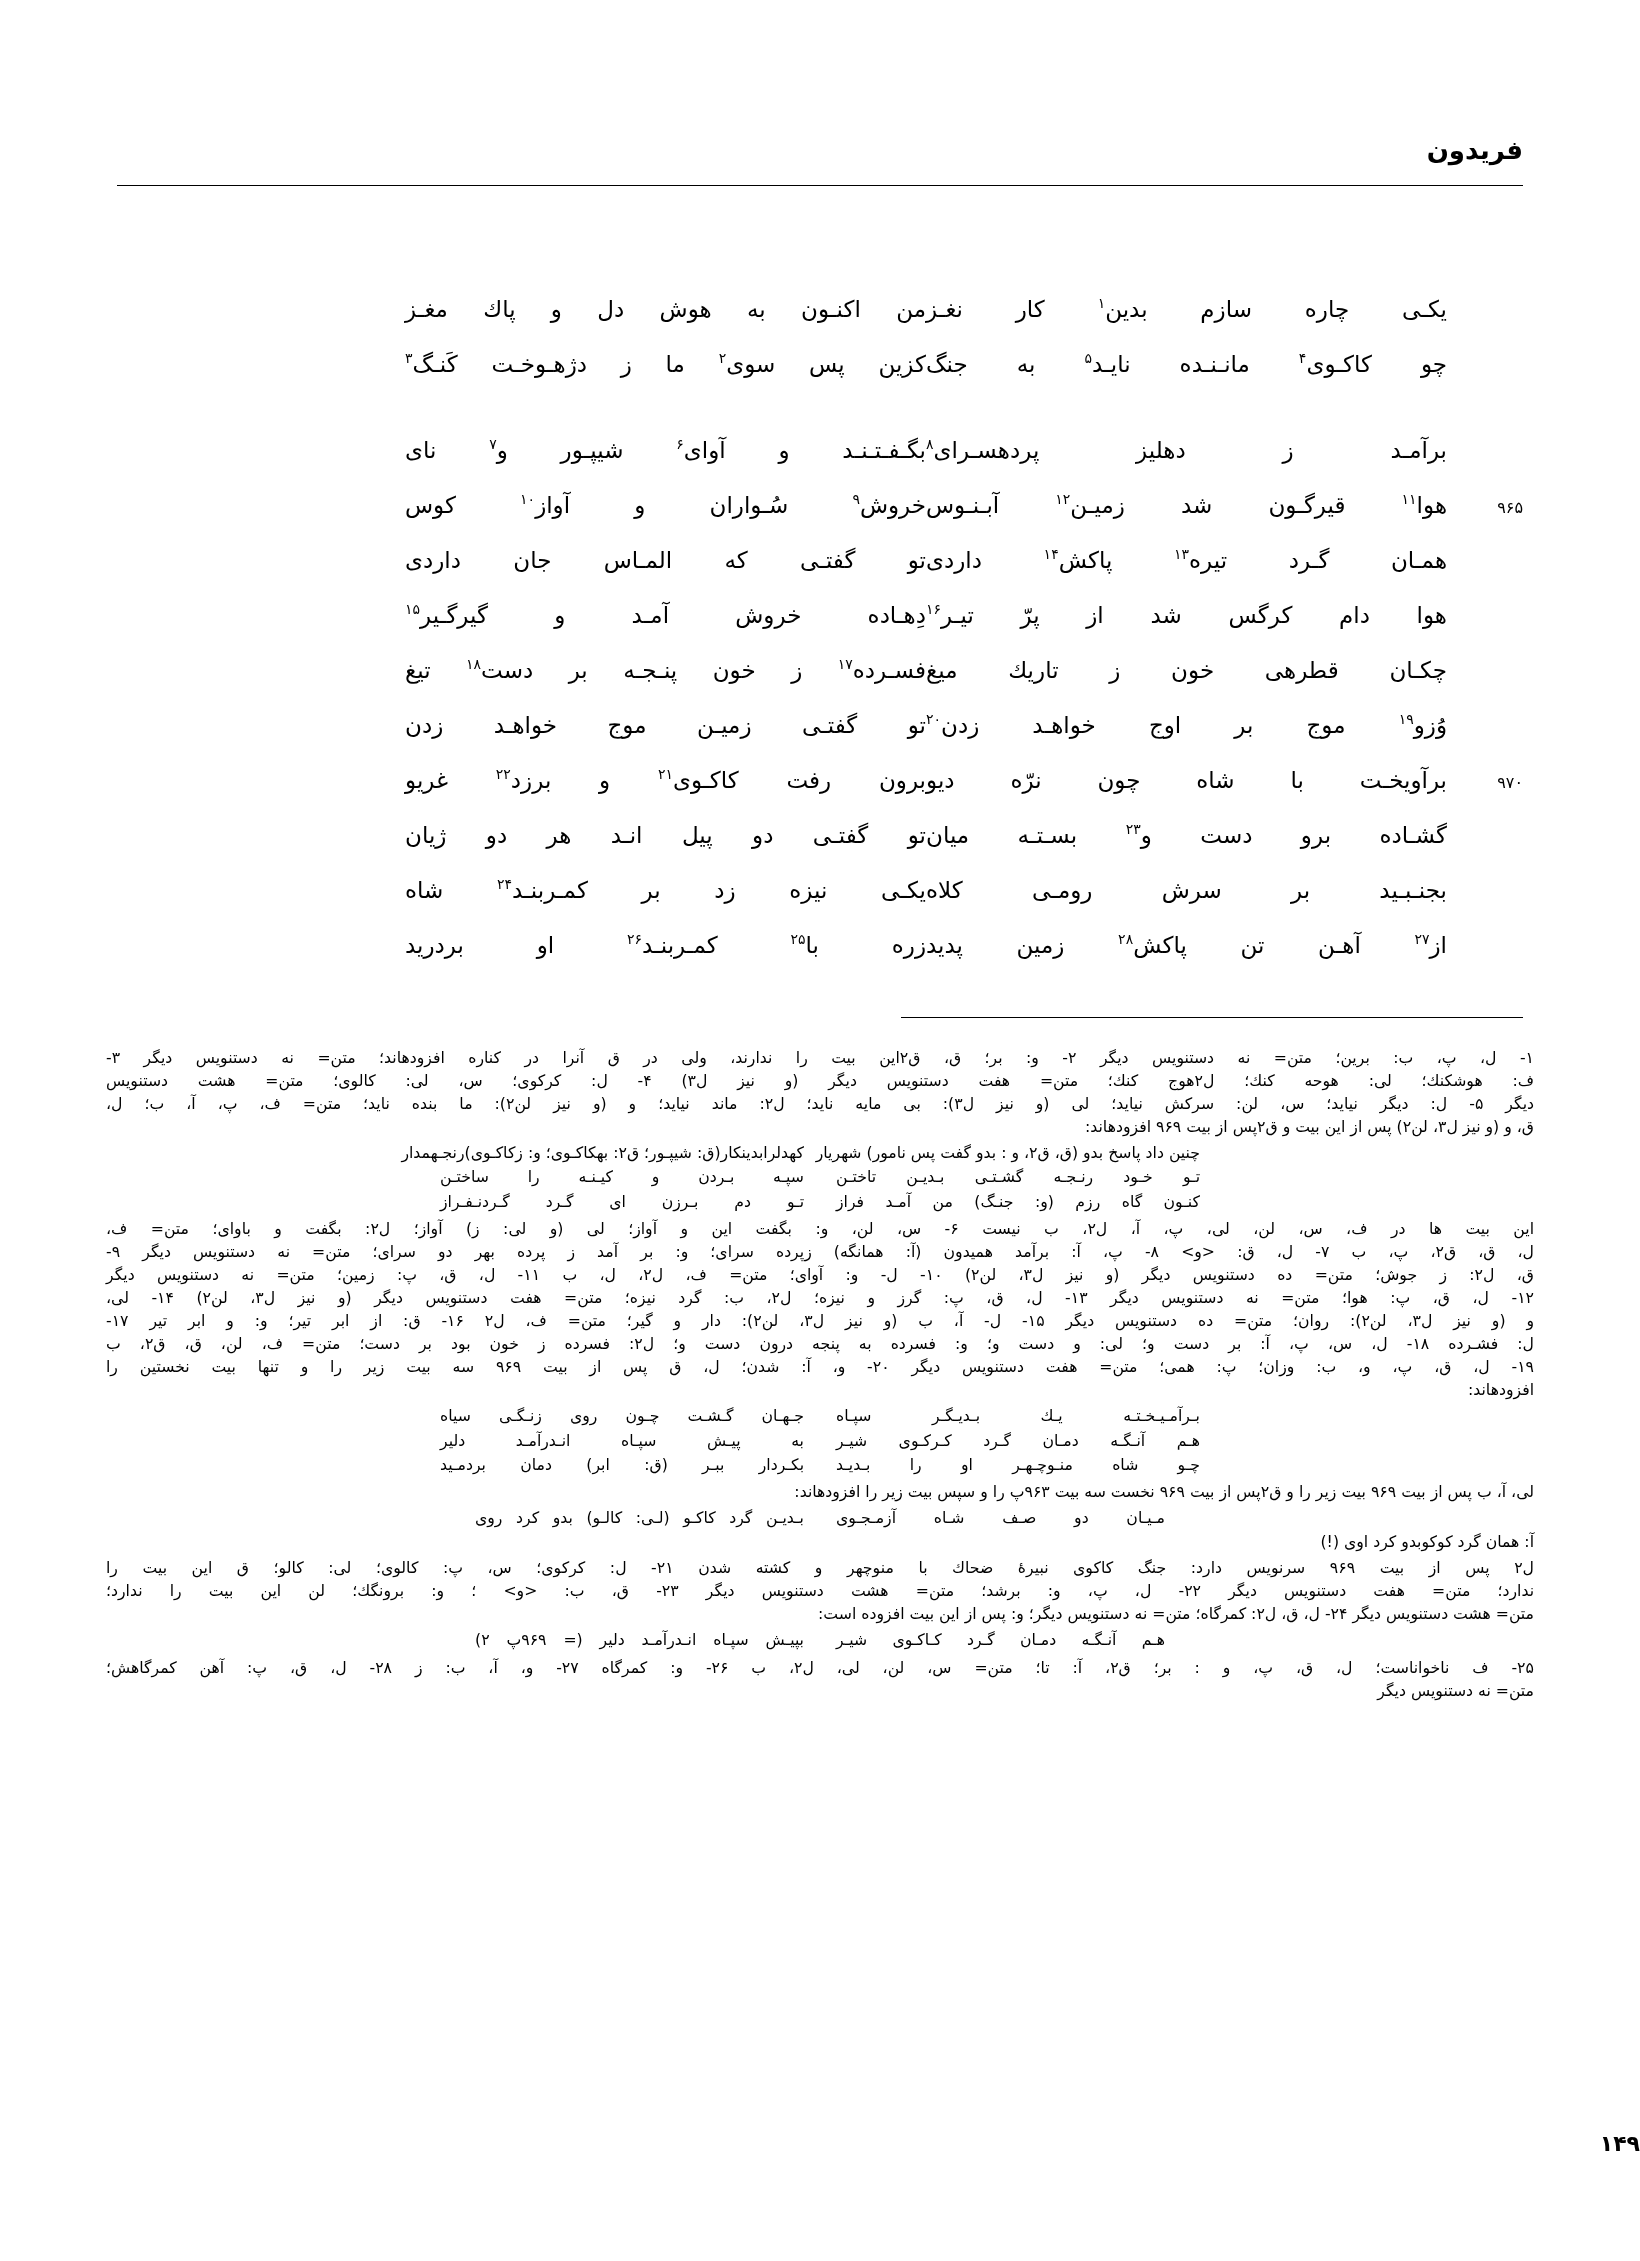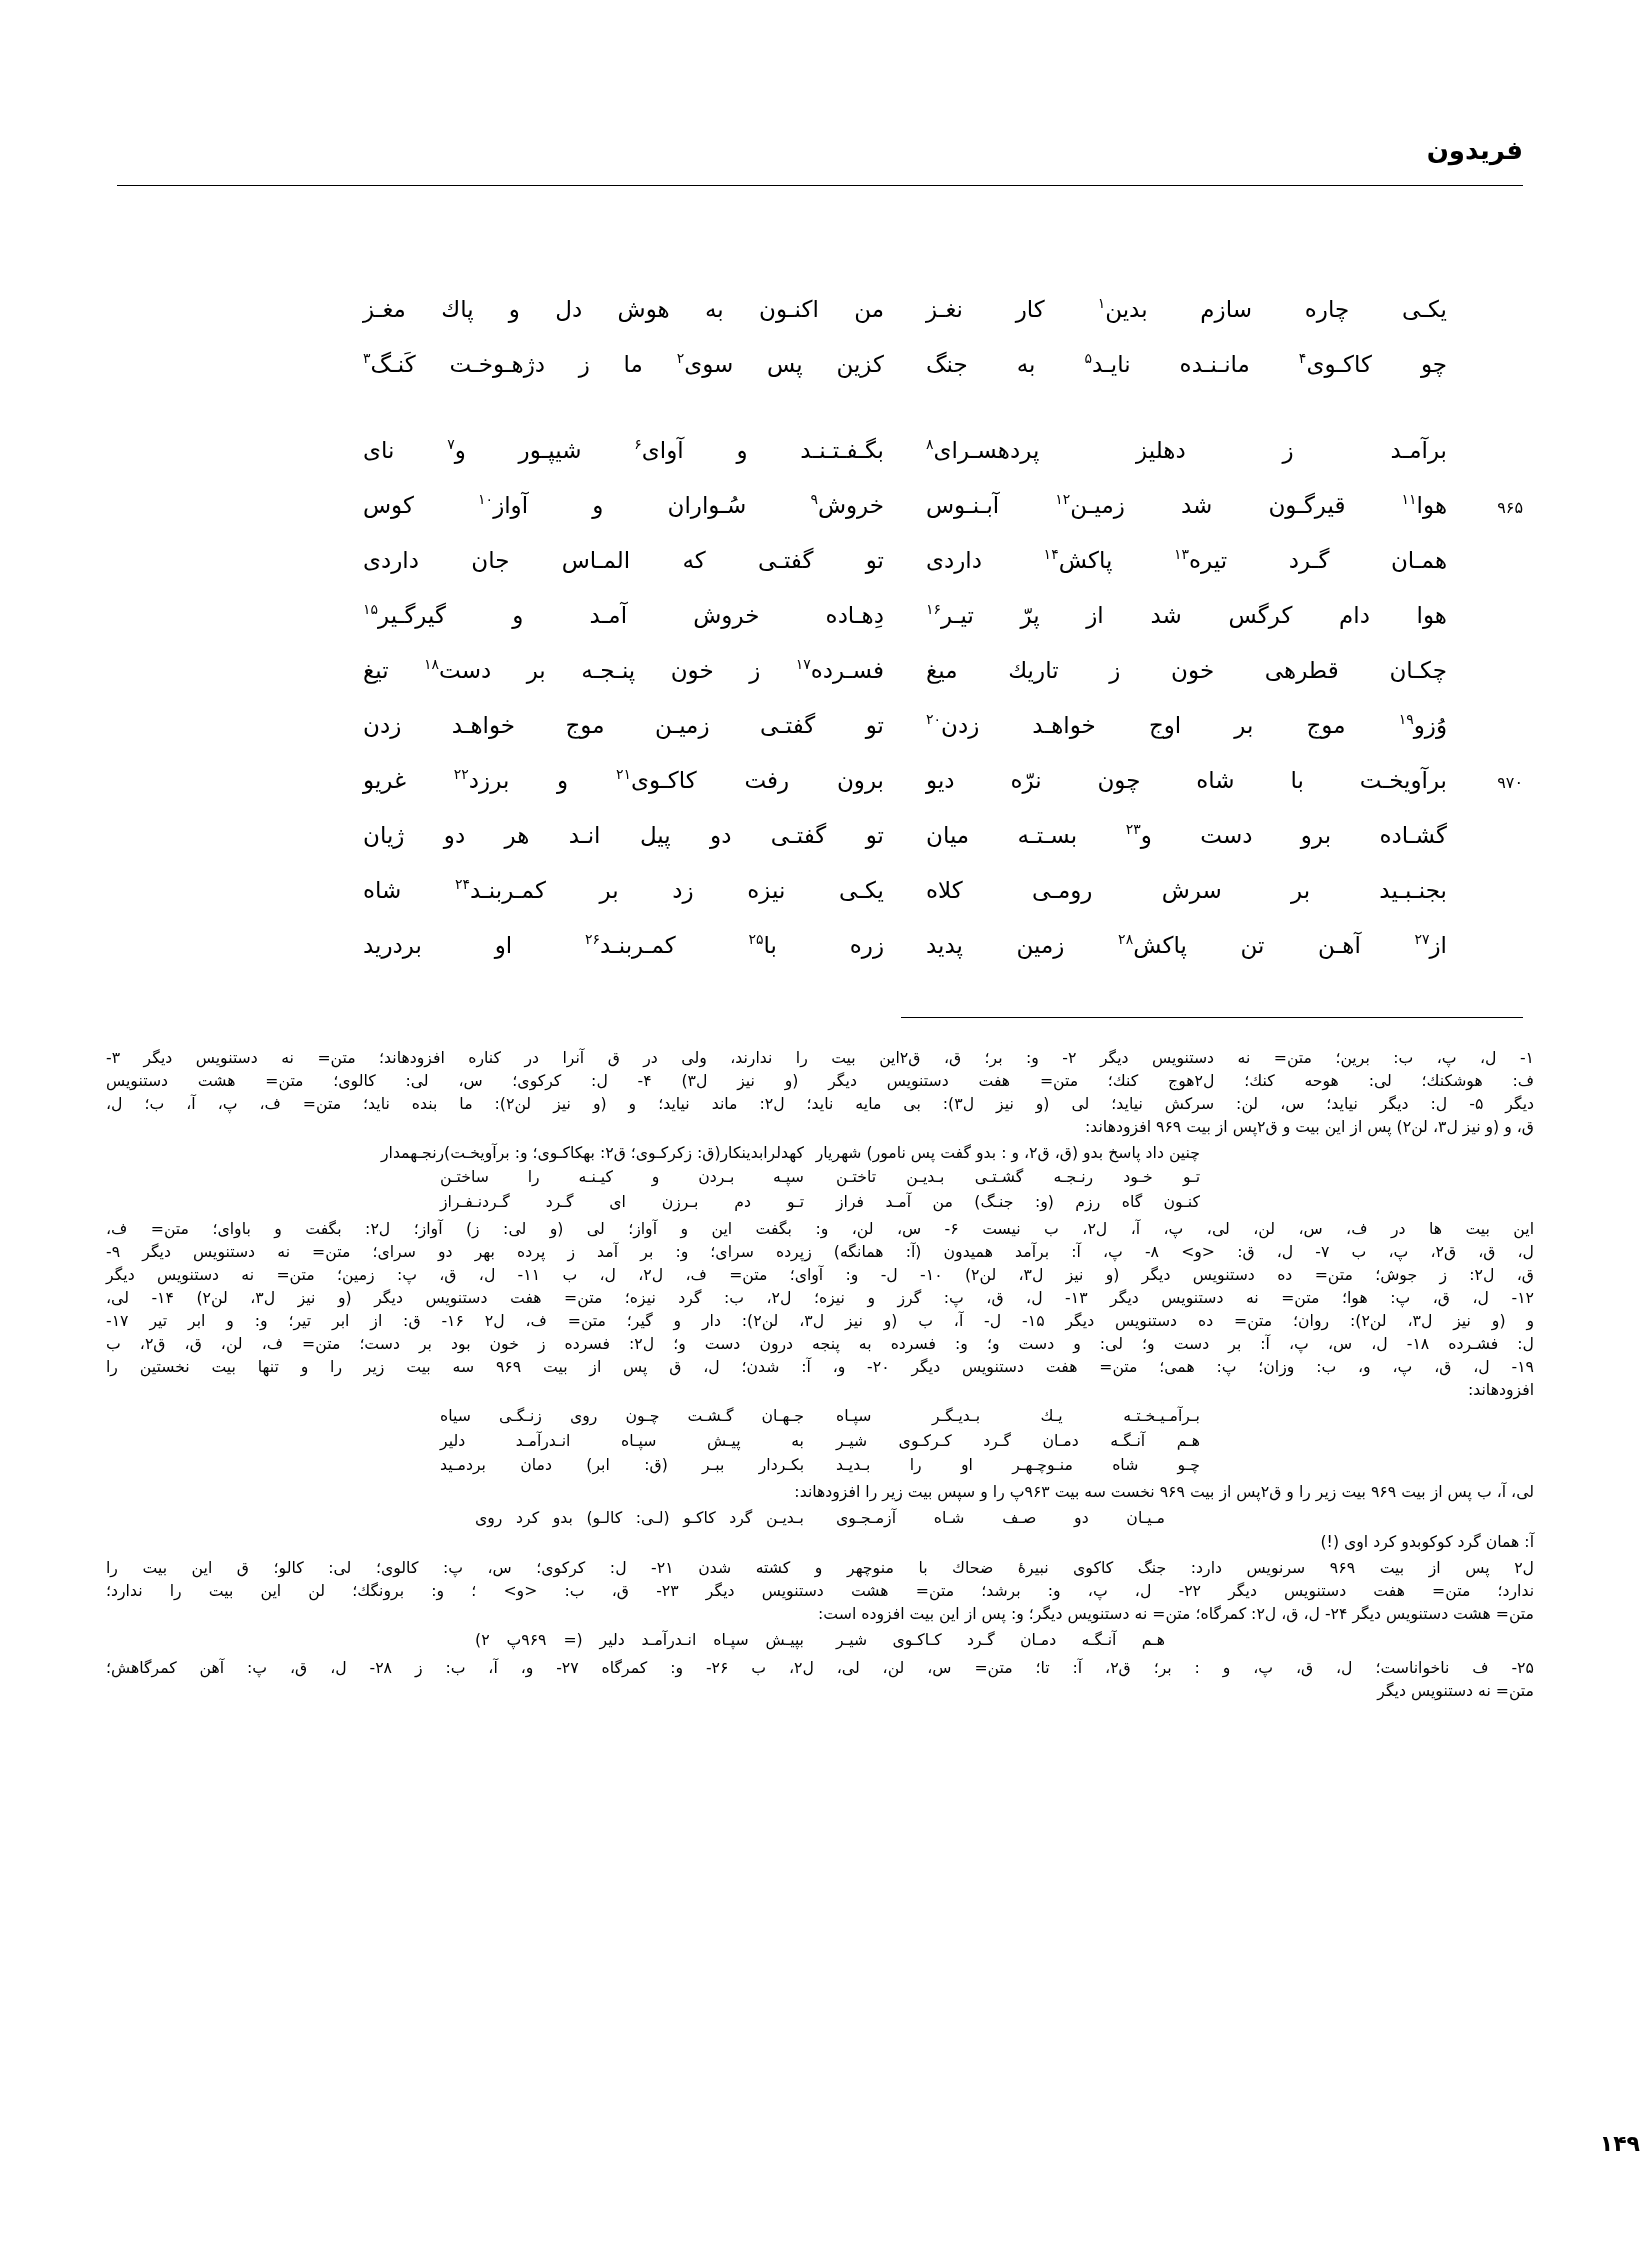--- a/index.html
+++ b/index.html
@@ -74,21 +74,21 @@
   .hemistich {
     flex: 0 0 521px;
     width: 521px;
     font-size: 23px;
     line-height: 1.0;
     text-align: justify;
     text-align-last: justify;
     white-space: nowrap;
     padding-top: 4.2px;
   }
-  .hemistich.first { margin-left: 42px; }
+  .hemistich.first { }
   .hemistich.second { }
   sup.note {
     font-size: 14px;
     vertical-align: super;
     line-height: 0;
   }
 
   
   .app-rule {
     position: absolute;
@@ -249,21 +249,21 @@
   <div class="apparatus">
 
     <div class="app-para">۱- ل، پ، ب: برین؛ متن= نه دستنویس دیگر     ۲- و: بر؛ ق، ق٢این بیت را ندارند، ولی در ق آنرا در کناره افزودهاند؛ متن= نه دستنویس دیگر     ۳-</div>
     <div class="app-para">ف: هوشکنك؛ لی: هوحه کنك؛ ل٢هوج کنك؛ متن= هفت دستنویس دیگر (و نیز ل٣)     ۴- ل: کرکوی؛ س، لی: کالوی؛ متن= هشت دستنویس</div>
     <div class="app-para">دیگر     ۵- ل: دیگر نیاید؛ س، لن: سرکش نیاید؛ لی (و نیز ل٣): بی مایه ناید؛ ل٢: ماند نیاید؛ و (و نیز لن٢): ما بنده ناید؛ متن= ف، پ، آ، ب؛ ل،</div>
     <div class="app-para last-right">ق، و (و نیز ل٣، لن٢) پس از این بیت و ق٢پس از بیت ۹۶۹ افزودهاند:</div>
 
     <div class="app-verse-block">
       <div class="app-verse-line">
         <div class="app-hemi a">چنین داد پاسخ بدو (ق، ق٢، و : بدو گفت پس نامور) شهریار</div>
-        <div class="app-hemi">کهدلرابدینکار(ق: زکرکـوی؛ ق٢: بهکاکـوی؛ و: برآویخـت)رنجـهمدار</div>
+        <div class="app-hemi">کهدلرابدینکار(ق: شیپـور؛ ق٢: بهکاکـوی؛ و: زکاکـوی)رنجـهمدار</div>
       </div>
       <div class="app-verse-line">
         <div class="app-hemi a">تـو خـود رنـجـه گشـتـی بـدیـن تاختـن</div>
         <div class="app-hemi">سپـه  بـردن  و  کیـنـه  را  ساختـن</div>
       </div>
       <div class="app-verse-line">
         <div class="app-hemi a">کنـون گاه رزم (و: جنـگ) من آمـد فراز</div>
         <div class="app-hemi">تـو دم بـرزن ای گـرد گـردنـفـراز</div>
       </div>
     </div>

